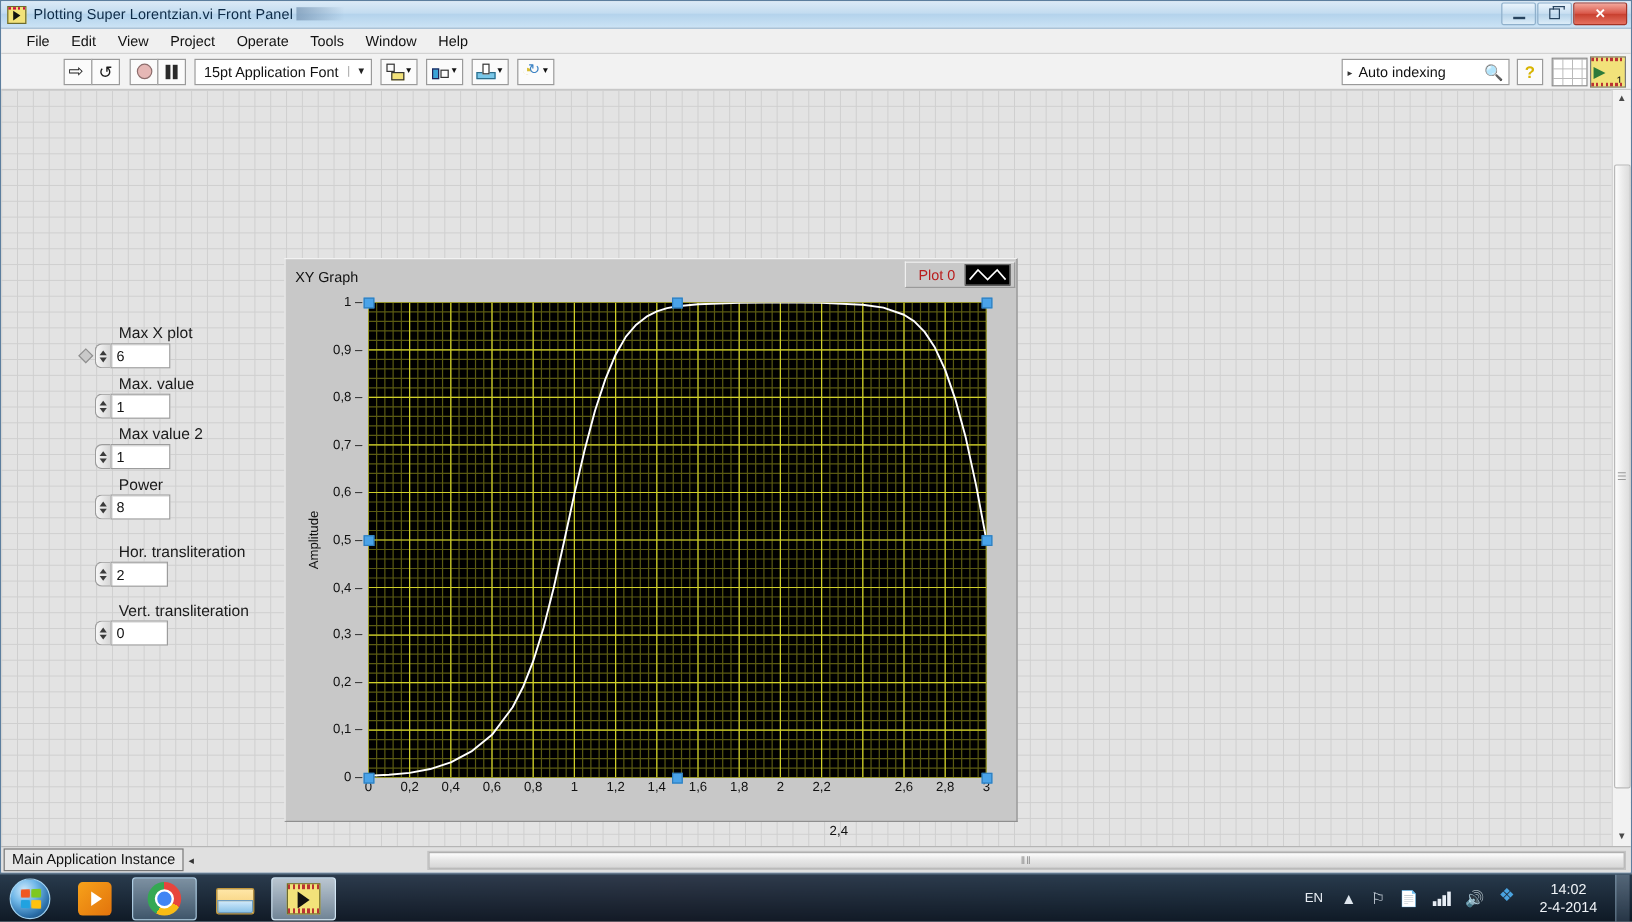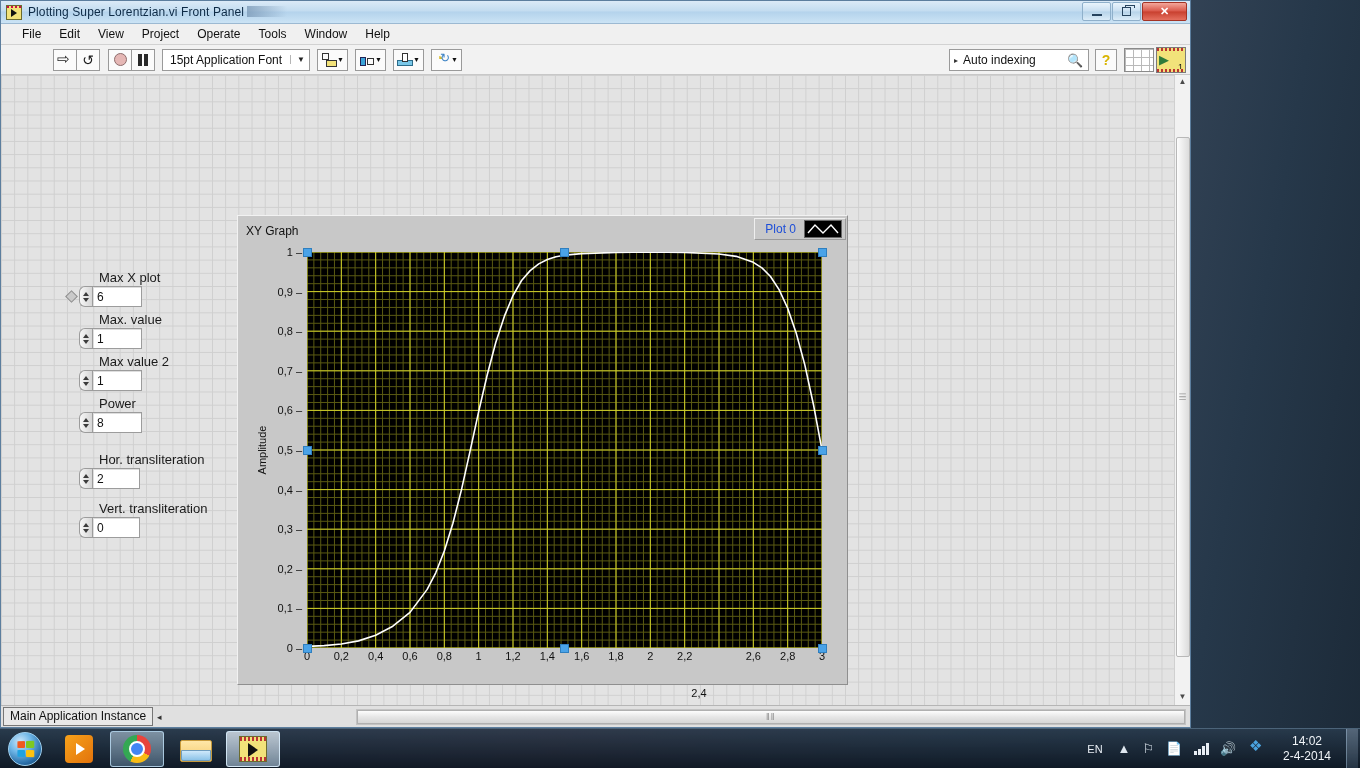--- a/index.html
+++ b/index.html
@@ -19,21 +19,21 @@
   }
   #desktop::after {
     content: ""; position: absolute; inset: 0;
     background:
       radial-gradient(ellipse 500px 300px at 58% 30%, rgba(140,40,40,.45), transparent 70%),
       radial-gradient(ellipse 420px 260px at 20% 70%, rgba(30,60,90,.5), transparent 70%);
   }
 
   
   #vi-window {
-    position: absolute; left: 0; top: 0; width: 1191px; height: 728px;
+    position: absolute; left: 0; top: 0; width: 1360px; height: 728px;
     background: #e8e8e8;
     border: 1px solid #5c7e9e;
     display: flex; flex-direction: column;
   }
 
   
   #titlebar {
     height: 23px; flex: 0 0 23px;
     background: linear-gradient(180deg, #dbeaf7 0%, #c3dcf0 45%, #b4d3ec 50%, #cbe3f5 100%);
     border-bottom: 1px solid #9cb9d2;
@@ -219,21 +219,21 @@
     border-top: 1px solid #f2f2f2; border-left: 1px solid #f2f2f2;
     border-right: 1px solid #8f8f8f; border-bottom: 1px solid #8f8f8f;
   }
   #graph-title { position: absolute; left: 8px; top: 8px; font-size: 12px; color: #111; }
   #legend {
     position: absolute; right: 1px; top: 2px; height: 22px;
     background: #c8c8c8; border: 1px solid #9a9a9a;
     border-top-color: #efefef; border-left-color: #efefef;
     display: flex; align-items: center; padding: 0 3px 0 10px; gap: 8px;
   }
-  #legend .lg-text { font-size: 12px; color: #1d4ed8; }
+  #legend .lg-text { font-size: 12px; color: #b91c1c; }
   #legend .lg-swatch {
     width: 38px; height: 18px; background: #000; border: 1px solid #666;
     display: flex; align-items: center; justify-content: center;
   }
 
   #plot-area {
     position: absolute; left: 69px; top: 36px; width: 515px; height: 396px;
     background: #000;
   }
   #plot-canvas { position: absolute; inset: 0; }

